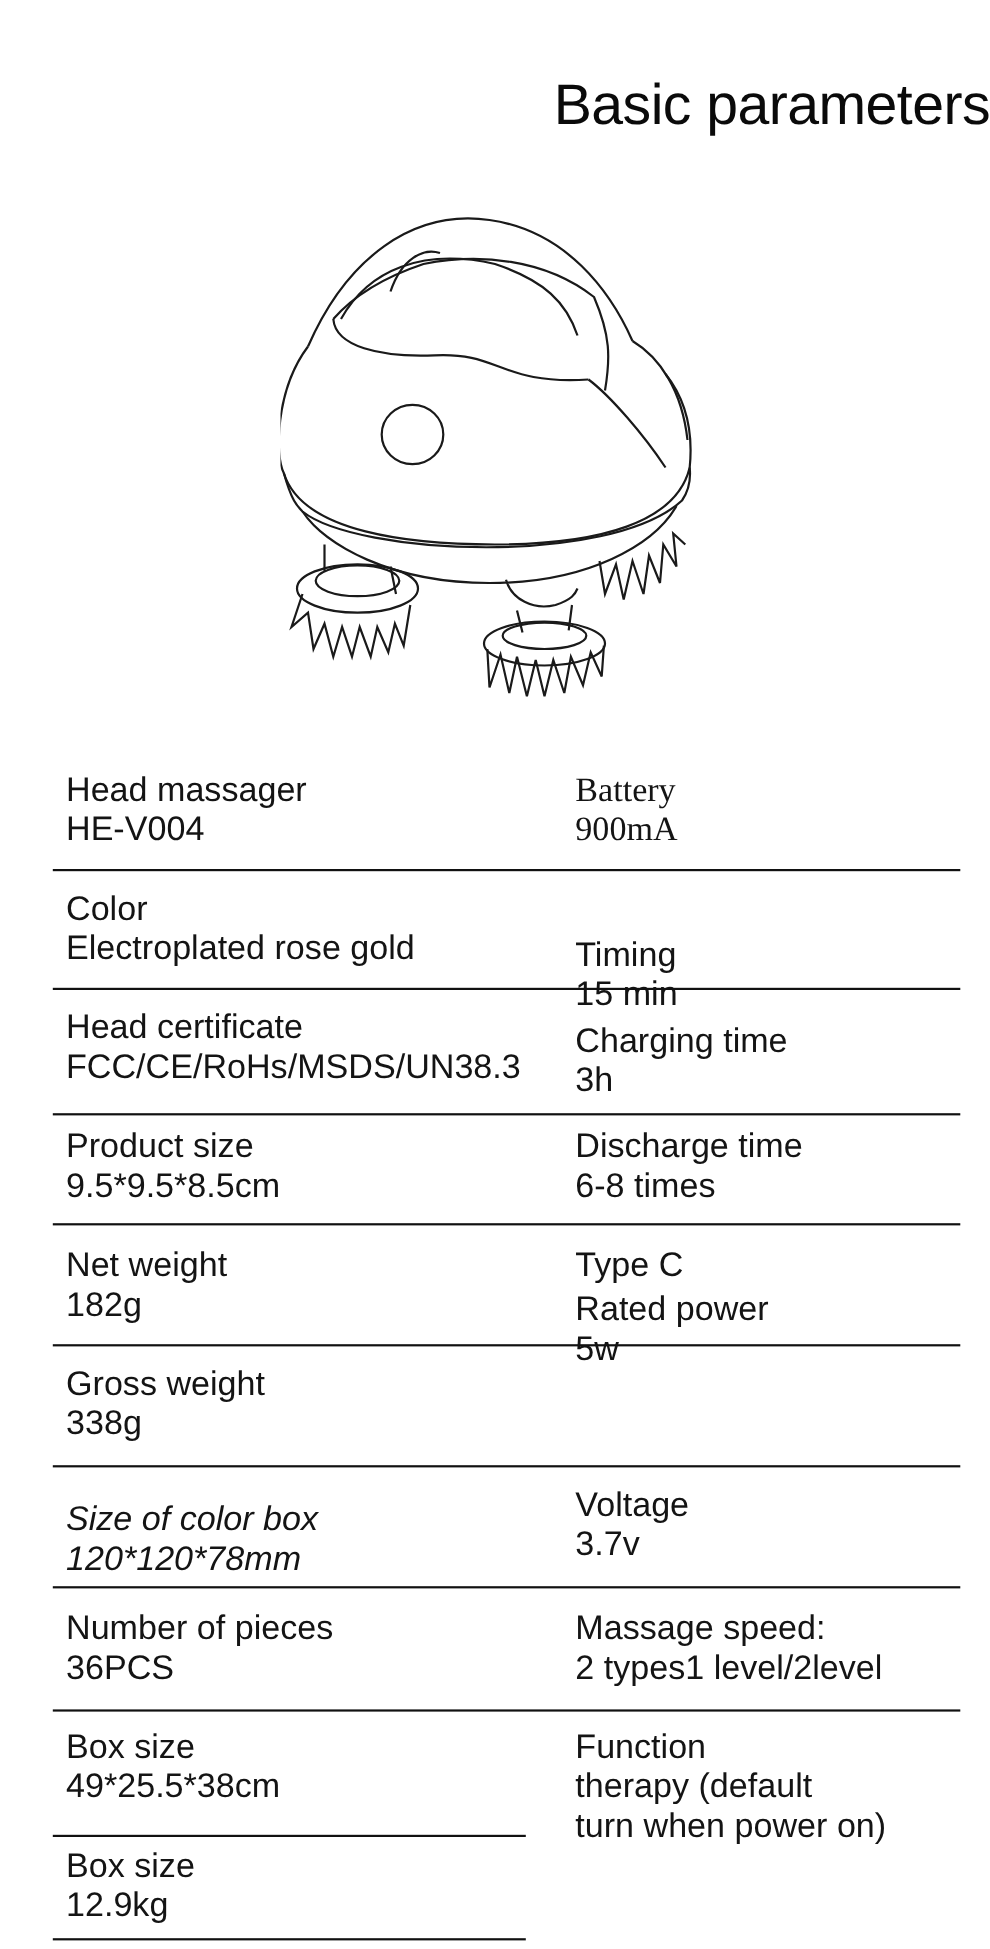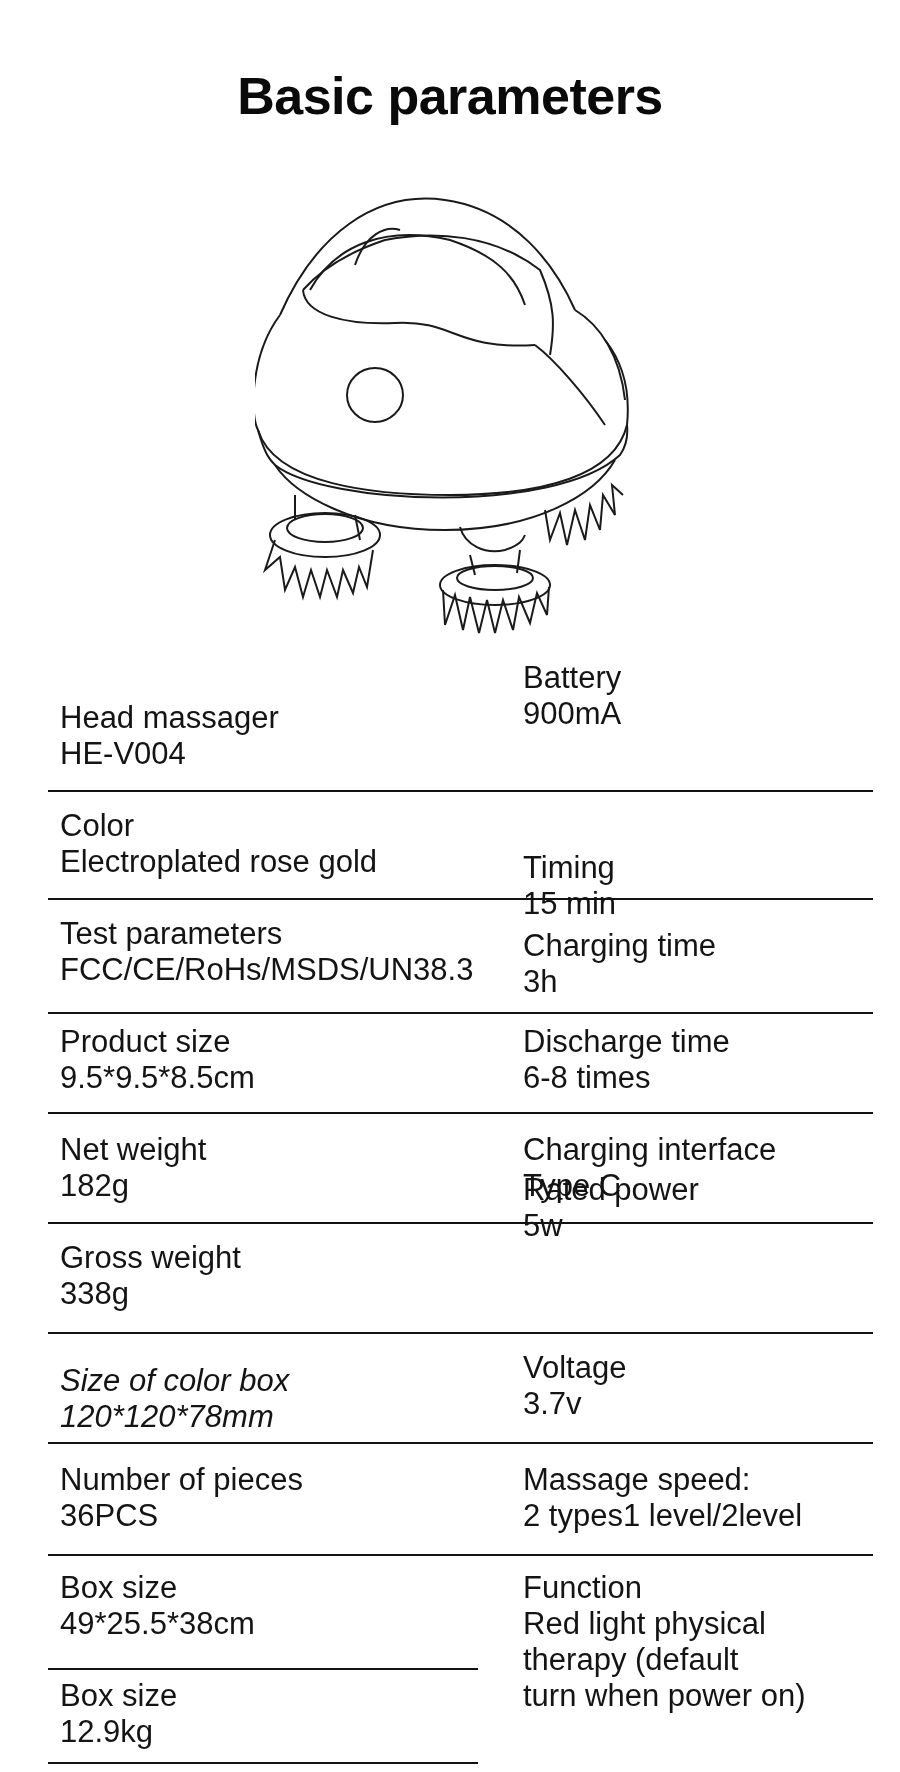--- a/index.html
+++ b/index.html
@@ -1,19 +1,19 @@
 <!DOCTYPE html>
 <html><head>
 <meta charset="utf-8">
 <style>
   html, body { margin: 0; padding: 0; background: #ffffff; }
   body { width: 900px; height: 1772px; position: relative; overflow: hidden;
          font-family: "Liberation Sans", "DejaVu Sans", sans-serif; color: #111; }
-  .title { position: absolute; left: 0; width: 900px; top: 66px; text-align: center;
-           font-size: 52px; font-weight: 700; letter-spacing: -0.5px; color: #0a0a0a; }
+  .title { position: absolute; left: 0; width: 900px; top: 66px; text-align: right;
+           font-size: 52px; font-weight: 400; letter-spacing: -0.5px; color: #0a0a0a; }
   .illus { position: absolute; left: 255px; top: 195px; width: 390px; height: 440px; }
   .cell { position: absolute; font-size: 31px; line-height: 36px; color: #141414; white-space: nowrap; }
   .cell .lbl, .cell .val { display: block; }
   .hr { position: absolute; height: 2px; background: #111; }
 </style>
 </head>
 <body>
 
 <div class="title">Basic parameters</div>
 
@@ -48,38 +48,38 @@
   <path d="M215 360 L 220 380 M 265 355 L 262 378"></path>
   <path d="M188 395 L 190 430 L 200 400 L 208 435 L 215 402 L 224 438 L 232 405 L 240 438 L 248 405 L 258 435 L 264 402 L 275 428 L 282 398 L 292 420 L 294 392"></path>
 
   <path d="M290 315 L 295 345 L 305 318 L 312 350 L 320 315 L 330 345 L 335 310 L 345 335 L 348 300 L 360 320 L 357 290 L 368 300"></path>
 </svg>
 
 <div class="cell" style="left:60px; top:700px;">
   <span class="lbl">Head massager</span>
   <span class="val">HE-V004</span>
 </div>
-<div class="cell" style="left:523px; top:660px;">
+<div class="cell" style="left:523px; top:700px;font-family:Liberation Serif, serif;">
   <span class="lbl">Battery</span>
   <span class="val">900mA</span>
 </div>
 <div class="hr" style="left:48px; width:825px; top:790px;"></div>
 
 <div class="cell" style="left:60px; top:808px;">
   <span class="lbl">Color</span>
   <span class="val">Electroplated rose gold</span>
 </div>
 <div class="cell" style="left:523px; top:808px;margin-top:42px;">
   <span class="lbl">Timing</span>
   <span class="val">15 min</span>
 </div>
 <div class="hr" style="left:48px; width:825px; top:898px;"></div>
 
 <div class="cell" style="left:60px; top:916px;">
-  <span class="lbl">Test parameters</span>
+  <span class="lbl">Head certificate</span>
   <span class="val">FCC/CE/RoHs/MSDS/UN38.3</span>
 </div>
 <div class="cell" style="left:523px; top:928px;">
   <span class="lbl">Charging time</span>
   <span class="val">3h</span>
 </div>
 <div class="hr" style="left:48px; width:825px; top:1012px;"></div>
 
 <div class="cell" style="left:60px; top:1024px;">
   <span class="lbl">Product size</span>
@@ -89,21 +89,20 @@
   <span class="lbl">Discharge time</span>
   <span class="val">6-8 times</span>
 </div>
 <div class="hr" style="left:48px; width:825px; top:1112px;"></div>
 
 <div class="cell" style="left:60px; top:1132px;">
   <span class="lbl">Net weight</span>
   <span class="val">182g</span>
 </div>
 <div class="cell" style="left:523px; top:1132px;">
-  <span class="lbl">Charging interface</span>
   <span class="val">Type C</span>
 </div>
 <div class="hr" style="left:48px; width:825px; top:1222px;"></div>
 
 <div class="cell" style="left:60px; top:1240px;">
   <span class="lbl">Gross weight</span>
   <span class="val">338g</span>
 </div>
 <div class="cell" style="left:523px; top:1172px;">
   <span class="lbl">Rated power</span>
@@ -138,16 +137,15 @@
 <div class="hr" style="left:48px; width:430px; top:1668px;"></div>
 
 <div class="cell" style="left:60px; top:1678px;">
   <span class="lbl">Box size</span>
   <span class="val">12.9kg</span>
 </div>
 <div class="hr" style="left:48px; width:430px; top:1762px;"></div>
 
 <div class="cell" style="left:523px; top:1570px;">
   <span class="lbl">Function</span>
-  <span class="val">Red light physical</span>
   <span class="val">therapy (default</span>
   <span class="val">turn when power on)</span>
 </div>
 
 </body></html>

